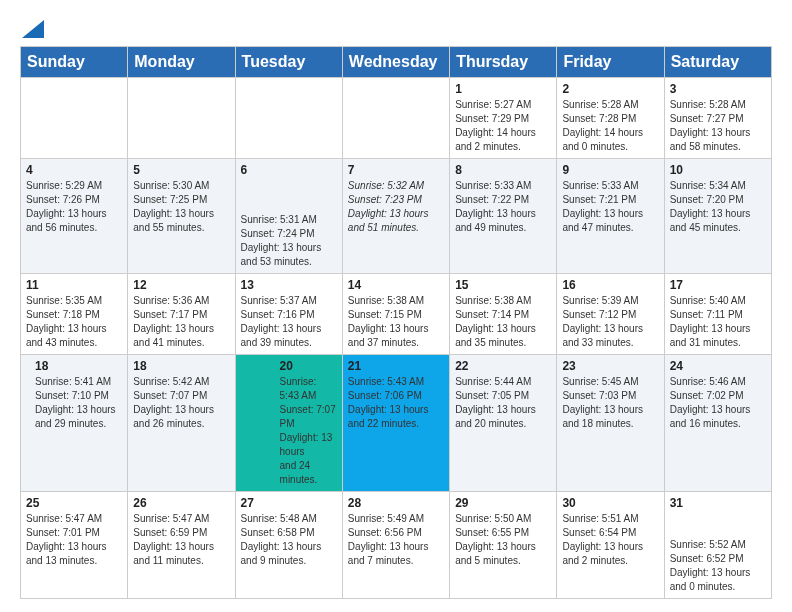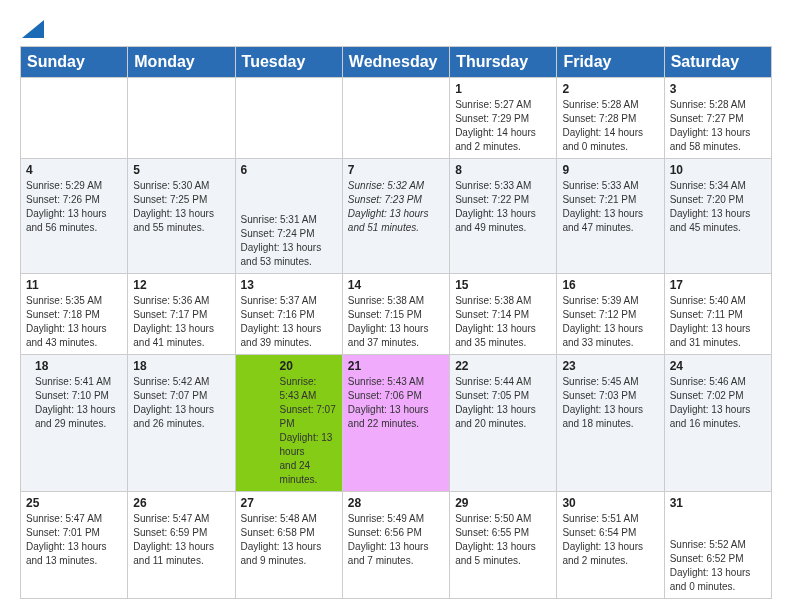--- a/index.html
+++ b/index.html
@@ -255,28 +255,28 @@
 Daylight: 13 hours
 and 29 minutes.</div>
         </td>
         <td style="background: rgb(240, 244, 248);">
           <div class="day-num">18</div>
           <div class="day-detail" style="white-space: pre-line;">Sunrise: 5:42 AM
 Sunset: 7:07 PM
 Daylight: 13 hours
 and 26 minutes.</div>
         </td>
-        <td style="background: #84cc16; padding-left: 44px;">
+        <td style="background: #14b8a6; padding-left: 44px;">
           <div class="day-num">20</div>
           <div class="day-detail" style="white-space: pre-line;">Sunrise: 5:43 AM
 Sunset: 7:07 PM
 Daylight: 13 hours
 and 24 minutes.</div>
         </td>
-        <td style="background: #f0abfc;">
+        <td style="background: #0ea5e9;">
           <div class="day-num">21</div>
           <div class="day-detail" style="white-space: pre-line;">Sunrise: 5:43 AM
 Sunset: 7:06 PM
 Daylight: 13 hours
 and 22 minutes.</div>
         </td>
         <td style="background: rgb(240, 244, 248);">
           <div class="day-num">22</div>
           <div class="day-detail" style="white-space: pre-line;">Sunrise: 5:44 AM
 Sunset: 7:05 PM

